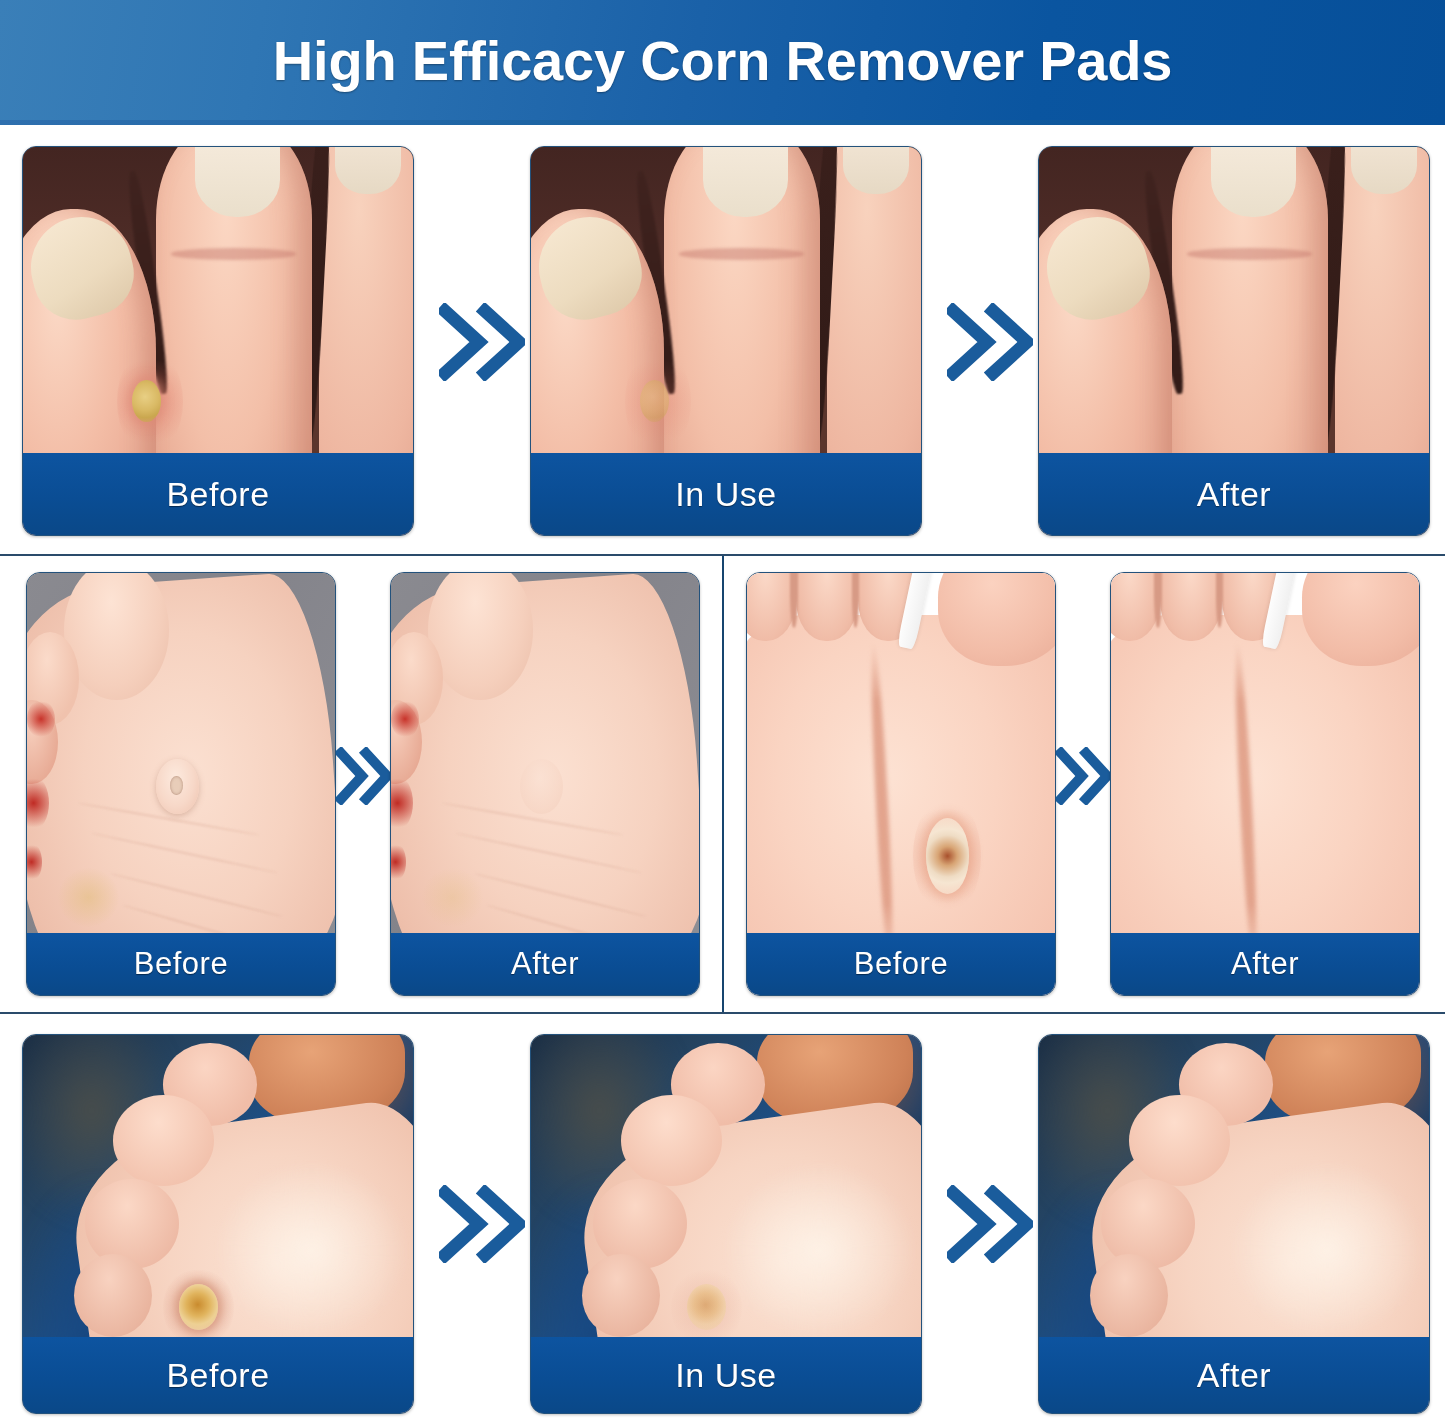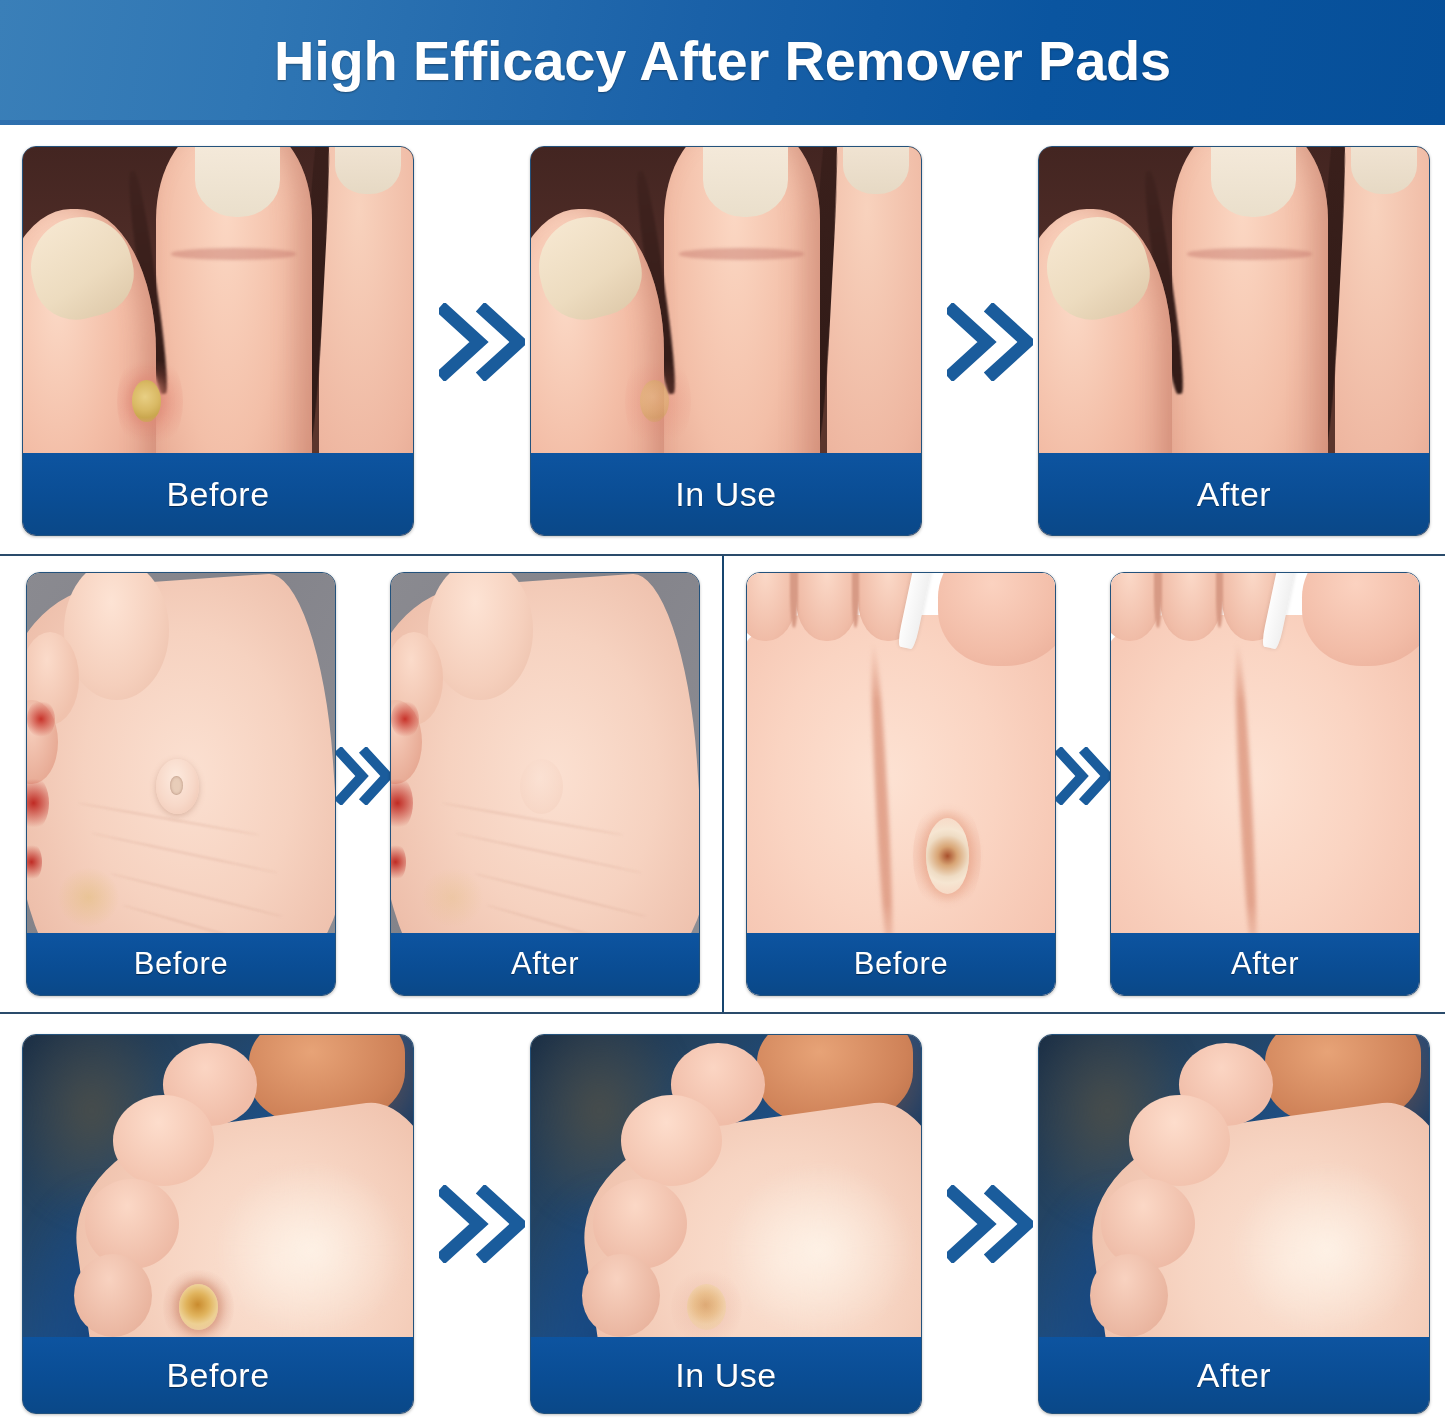--- a/index.html
+++ b/index.html
@@ -201,21 +201,21 @@
       background:radial-gradient(circle,rgba(205,120,95,.5) 0%,rgba(205,120,95,0) 70%);}
   .blue.faded .corn3{opacity:.45;box-shadow:none;}
   .blue.faded .corn3ring{opacity:.45;}
 </style>
 </head>
 <body>
 
 <div id="page">
 
   <div class="header">
-    <div class="header-title">High Efficacy After Remover Pads</div>
+    <div class="header-title">High Efficacy Corn Remover Pads</div>
   </div>
   <div class="header-bottom-line"></div>
 
   <div class="hdiv" style="top:554px;"></div>
   <div class="hdiv" style="top:1012px;"></div>
   <div class="vdiv" style="left:722px;top:556px;height:456px;"></div>
 
   <div class="panel" style="left:22px;top:146px;width:390px;height:388px;">
     <div class="photo">
       <div class="toes">

